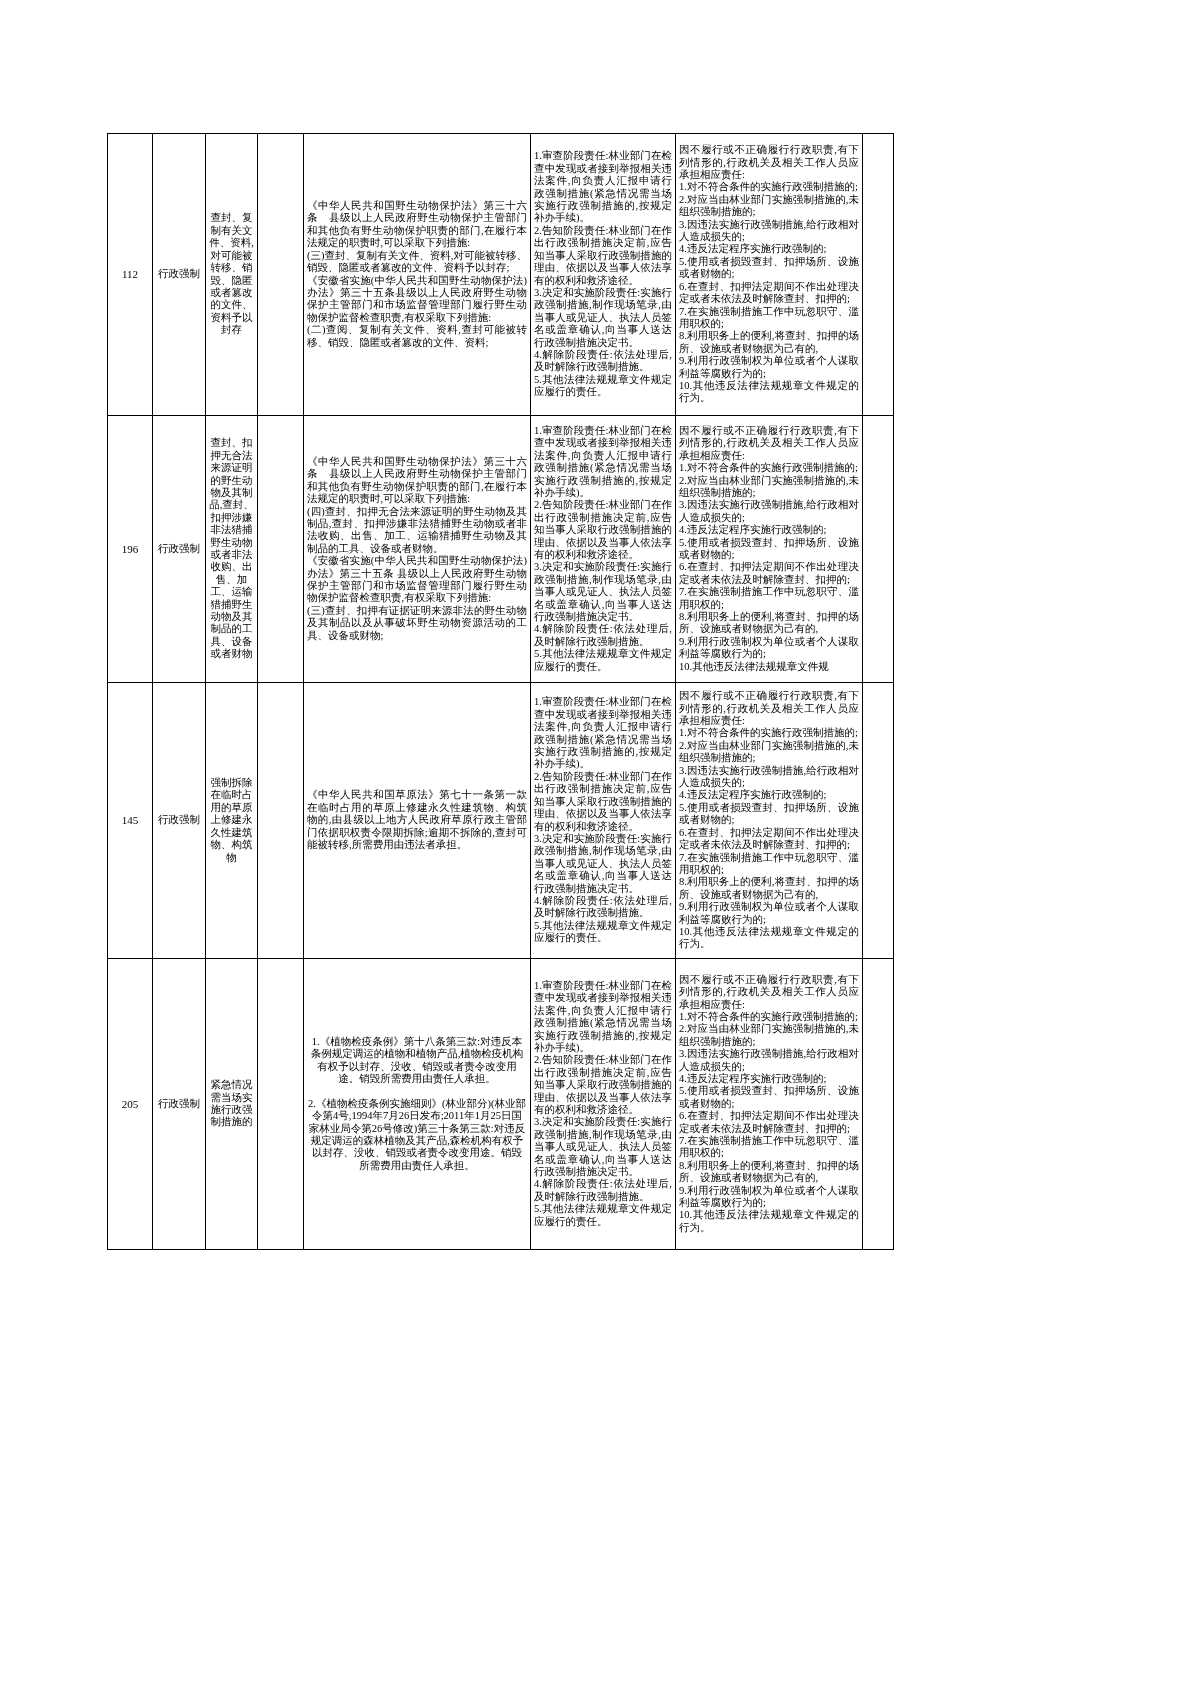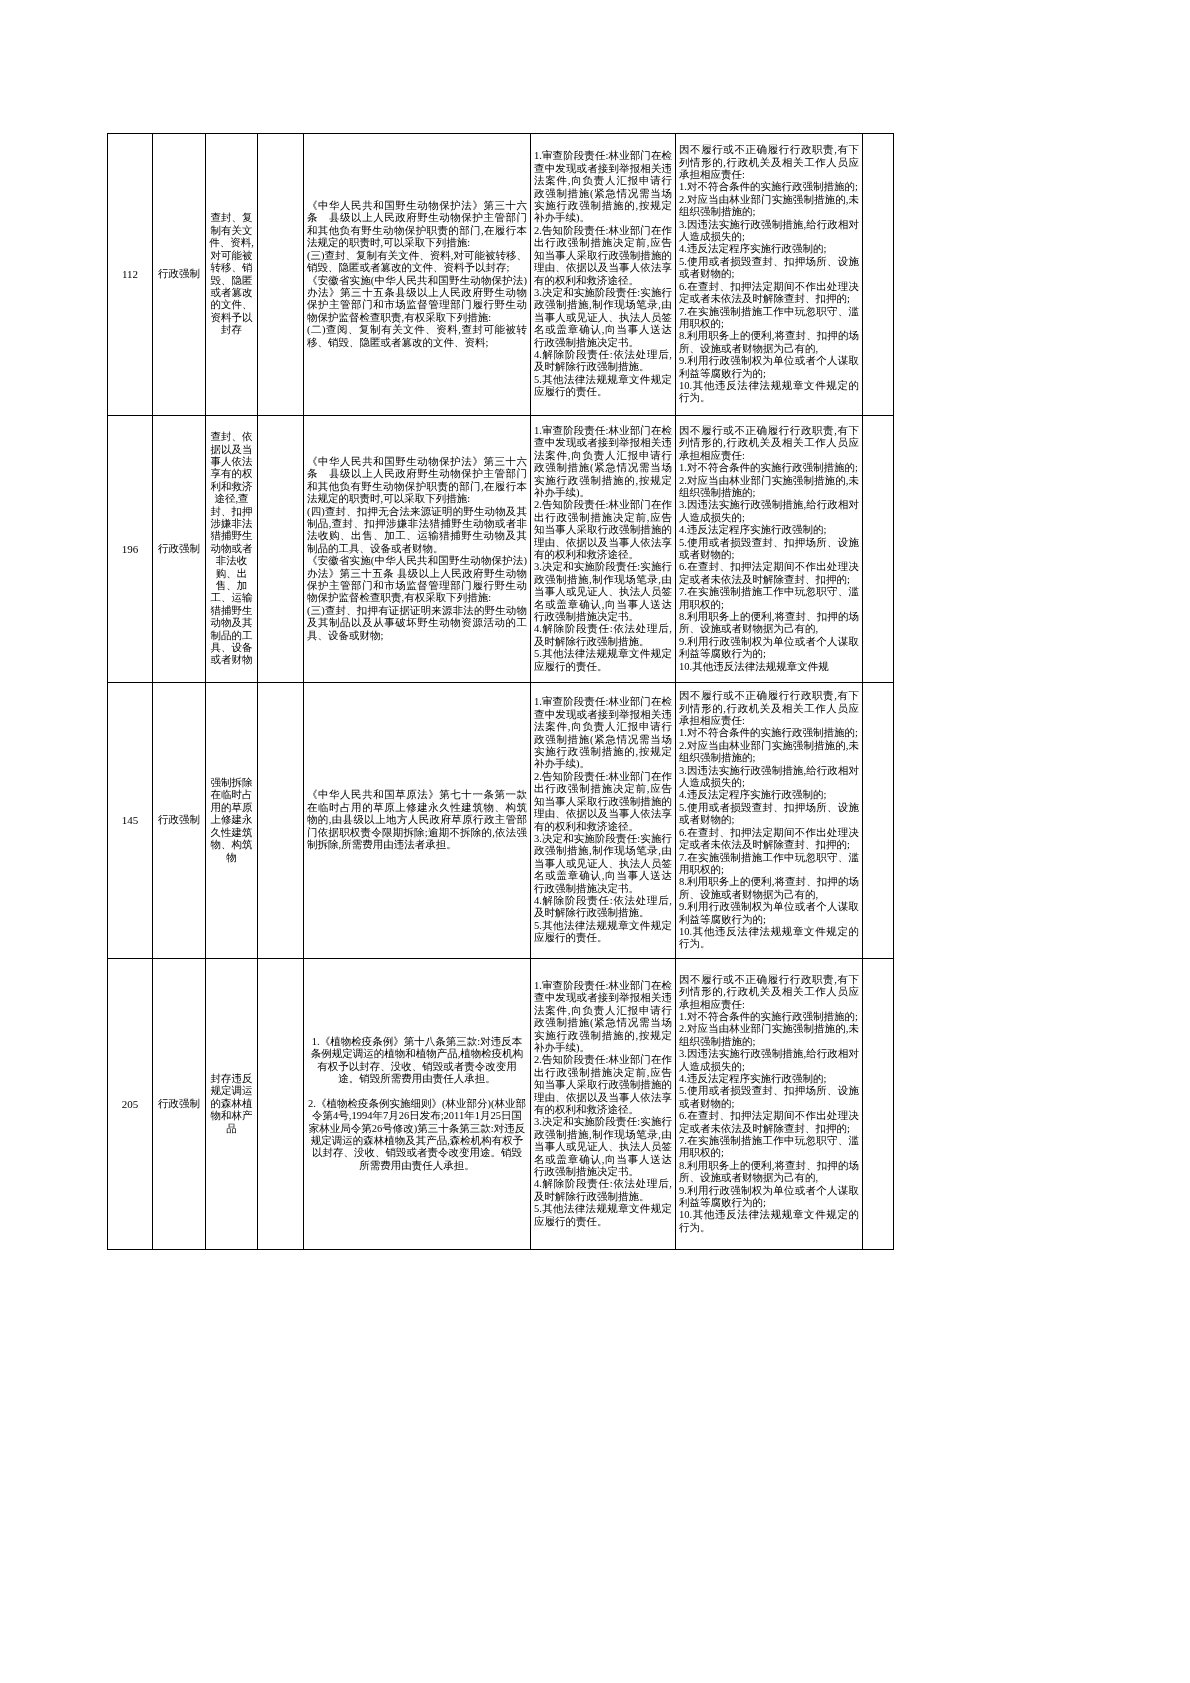--- a/index.html
+++ b/index.html
@@ -116,21 +116,21 @@
               <div class="txt num">196</div>
             </div>
           </td>
       <td>
             <div class="cw">
               <div class="txt ctr">行政强制</div>
             </div>
           </td>
       <td>
             <div class="cw">
-              <div class="txt ctr">查封、依据以及当事人依法享有的权利和救济途径,查封、扣押涉嫌非法猎捕野生动物或者非法收购、出售、加工、运输猎捕野生动物及其制品的工具、设备或者财物</div>
+              <div class="txt ctr">查封、扣押无合法来源证明的野生动物及其制品,查封、扣押涉嫌非法猎捕野生动物或者非法收购、出售、加工、运输猎捕野生动物及其制品的工具、设备或者财物</div>
             </div>
           </td>
       <td>
             <div class="cw">
               <div class="txt"></div>
             </div>
           </td>
       <td>
             <div class="cw">
               <div class="txt">《中华人民共和国野生动物保护法》第三十六条　县级以上人民政府野生动物保护主管部门和其他负有野生动物保护职责的部门,在履行本法规定的职责时,可以采取下列措施:
@@ -186,21 +186,21 @@
               <div class="txt ctr">强制拆除在临时占用的草原上修建永久性建筑物、构筑物</div>
             </div>
           </td>
       <td>
             <div class="cw">
               <div class="txt"></div>
             </div>
           </td>
       <td>
             <div class="cw">
-              <div class="txt">《中华人民共和国草原法》第七十一条第一款　在临时占用的草原上修建永久性建筑物、构筑物的,由县级以上地方人民政府草原行政主管部门依据职权责令限期拆除;逾期不拆除的,依法强制拆除,所需费用由违法者承担。</div>
+              <div class="txt">《中华人民共和国草原法》第七十一条第一款　在临时占用的草原上修建永久性建筑物、构筑物的,由县级以上地方人民政府草原行政主管部门依据职权责令限期拆除;逾期不拆除的,查封可能被转移,所需费用由违法者承担。</div>
             </div>
           </td>
       <td>
             <div class="cw">
               <div class="txt">1.审查阶段责任:林业部门在检查中发现或者接到举报相关违法案件,向负责人汇报申请行政强制措施(紧急情况需当场实施行政强制措施的,按规定补办手续)。
 2.告知阶段责任:林业部门在作出行政强制措施决定前,应告知当事人采取行政强制措施的理由、依据以及当事人依法享有的权利和救济途径。
 3.决定和实施阶段责任:实施行政强制措施,制作现场笔录,由当事人或见证人、执法人员签名或盖章确认,向当事人送达行政强制措施决定书。
 4.解除阶段责任:依法处理后,及时解除行政强制措施。
 5.其他法律法规规章文件规定应履行的责任。</div>
             </div>
@@ -233,21 +233,21 @@
               <div class="txt num">205</div>
             </div>
           </td>
       <td>
             <div class="cw">
               <div class="txt ctr">行政强制</div>
             </div>
           </td>
       <td>
             <div class="cw">
-              <div class="txt ctr">封存违反规定调运的森林植物和林产品</div>
+              <div class="txt ctr">紧急情况需当场实施行政强制措施的</div>
             </div>
           </td>
       <td>
             <div class="cw">
               <div class="txt"></div>
             </div>
           </td>
       <td>
             <div class="cw">
               <div class="txt ctr">1.《植物检疫条例》第十八条第三款:对违反本条例规定调运的植物和植物产品,植物检疫机构有权予以封存、没收、销毁或者责令改变用途。销毁所需费用由责任人承担。

